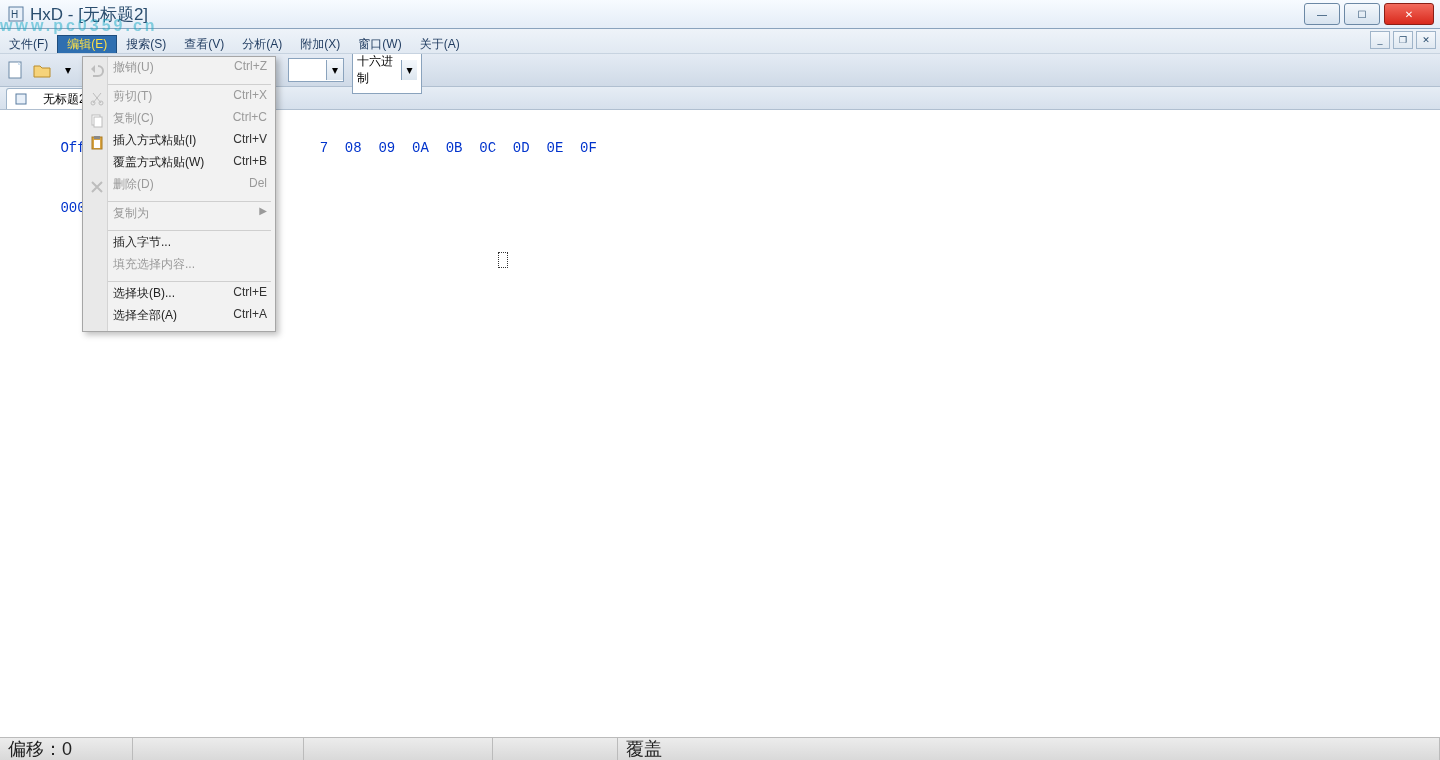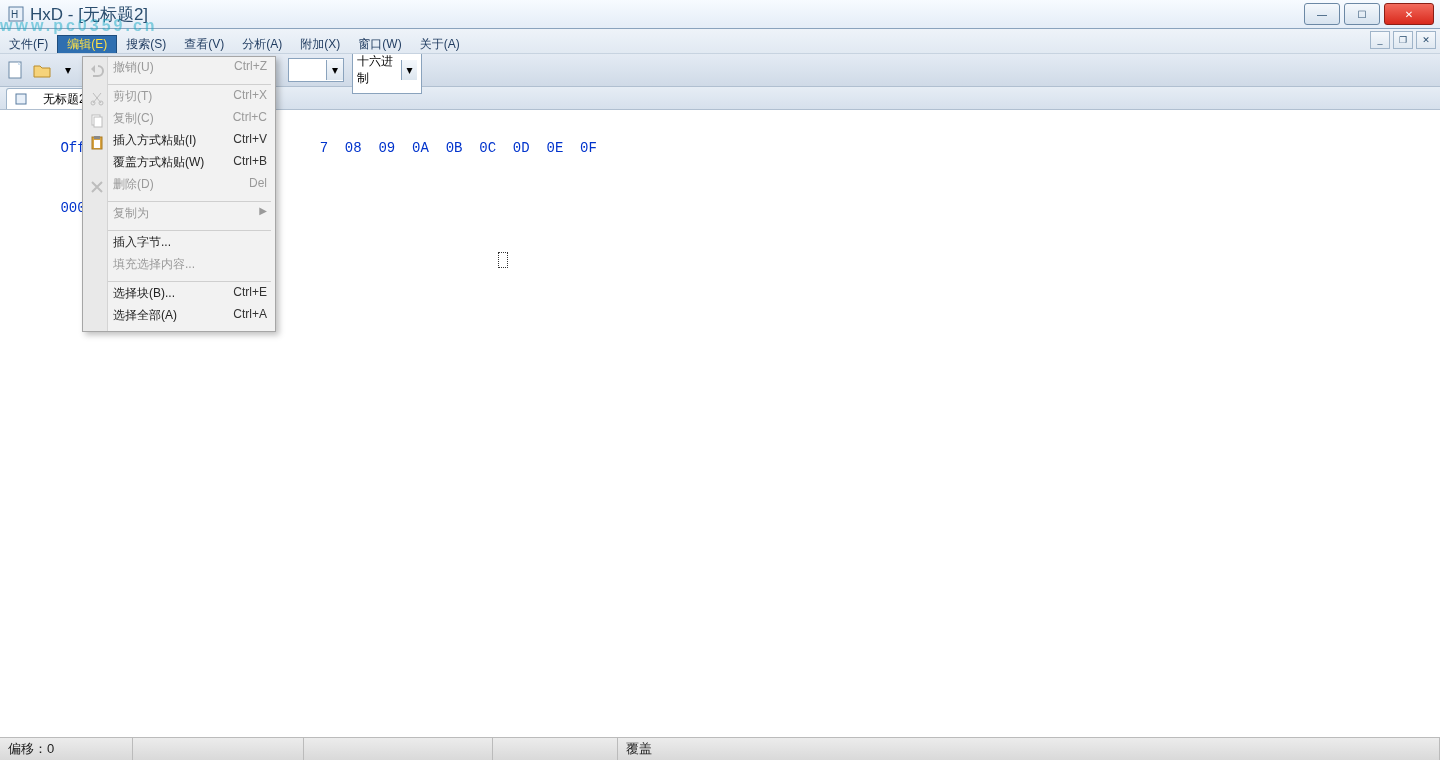--- a/index.html
+++ b/index.html
@@ -20,21 +20,21 @@
   .combo.empty{width:54px;margin-left:180px}
   .combo.radix{width:60px;margin-left:6px;padding:12px 4px}
   .combo .arrow{width:16px;height:20px;border-left:1px solid #8aa3bd;background:linear-gradient(#f4f8fc,#dde6ef);display:flex;align-items:center;justify-content:center;margin-left:auto}
   .tabstrip{height:22px;background:linear-gradient(#e6edf5,#d6e0ec);border-bottom:1px solid #b0bfd0;display:flex;align-items:flex-end;padding-left:6px}
   .doc-tab{height:20px;padding:0 8px;border:1px solid #9fb4c9;border-bottom:none;background:#fff;display:flex;align-items:center;gap:16px;border-radius:3px 3px 0 0}
   .doc-tab .doc-icon{width:12px;height:12px}
   .hexview{position:relative;padding:8px 10px;font-family:Consolas,"Courier New",monospace;font-size:14px;line-height:20px}
   .hex-header{color:#0033cc}
   .hex-offset{color:#0033cc}
   .cursor-caret{position:absolute;left:498px;top:142px;width:8px;height:14px;border:1px dotted #333}
-  .statusbar{position:absolute;left:0;right:0;bottom:0;height:22px;background:linear-gradient(#ececec,#d9d9d9);border-top:1px solid #bbb;display:flex;align-items:center;font-size:13px;color:#222}
+  .statusbar{position:absolute;left:0;right:0;bottom:0;height:22px;background:linear-gradient(#ececec,#d9d9d9);border-top:1px solid #bbb;display:flex;align-items:center;font-size:18px;color:#222}
   .status-cell{border-right:1px solid #bbb;height:100%;display:flex;align-items:center;padding:0 8px}
   
   .watermark{position:absolute;left:0;top:10px;font-size:32px;font-weight:700;color:rgba(24,170,198,.55);pointer-events:none;font-family:Arial,sans-serif;line-height:32px}
   .watermark small{display:block;font-size:16px;letter-spacing:3px;color:rgba(24,170,198,.50)}
   
   .dropdown{position:absolute;left:82px;top:56px;width:188px;background:#f2f2f2;border:1px solid #a6a6a6;box-shadow:3px 3px 6px rgba(0,0,0,.25);z-index:50;padding:2px}
   .dd-row{display:flex;height:22px;padding:0 6px 0 28px;position:relative;color:#222}
   .dd-row.disabled{color:#9a9a9a}
   .dd-row .ico{position:absolute;left:4px;top:3px;width:16px;height:16px}
   .dd-shortcut{margin-left:auto;color:#333}

